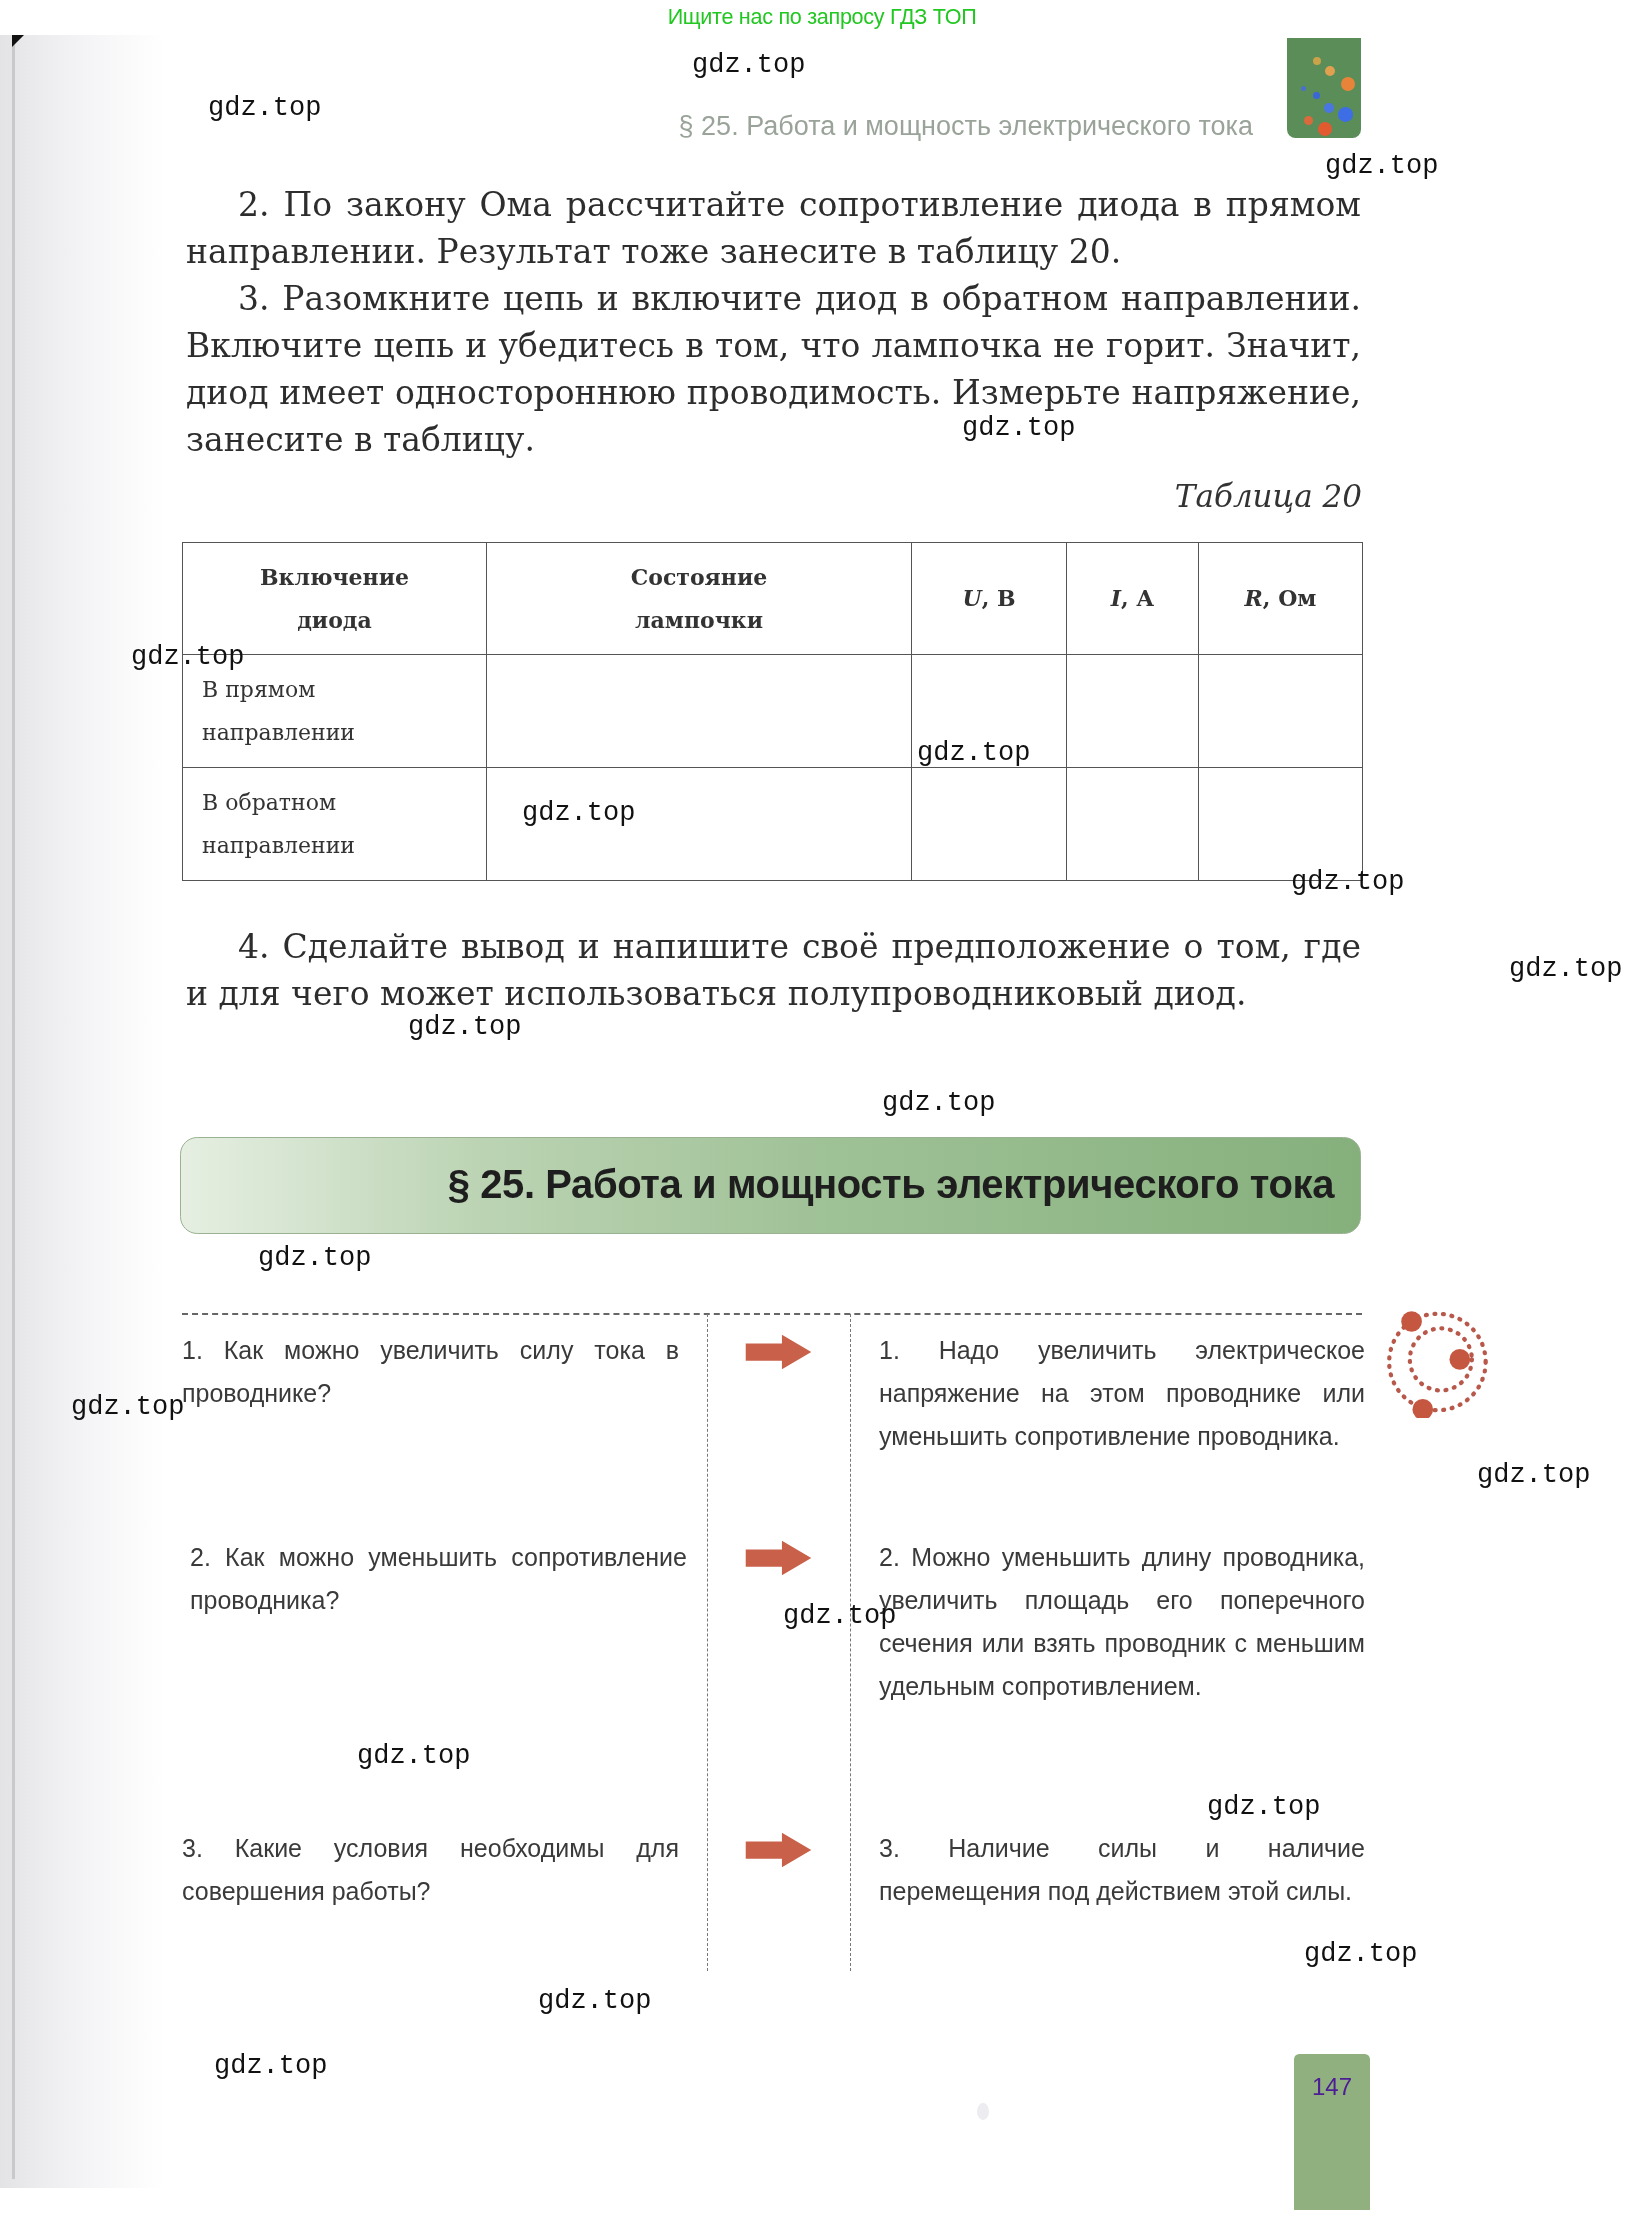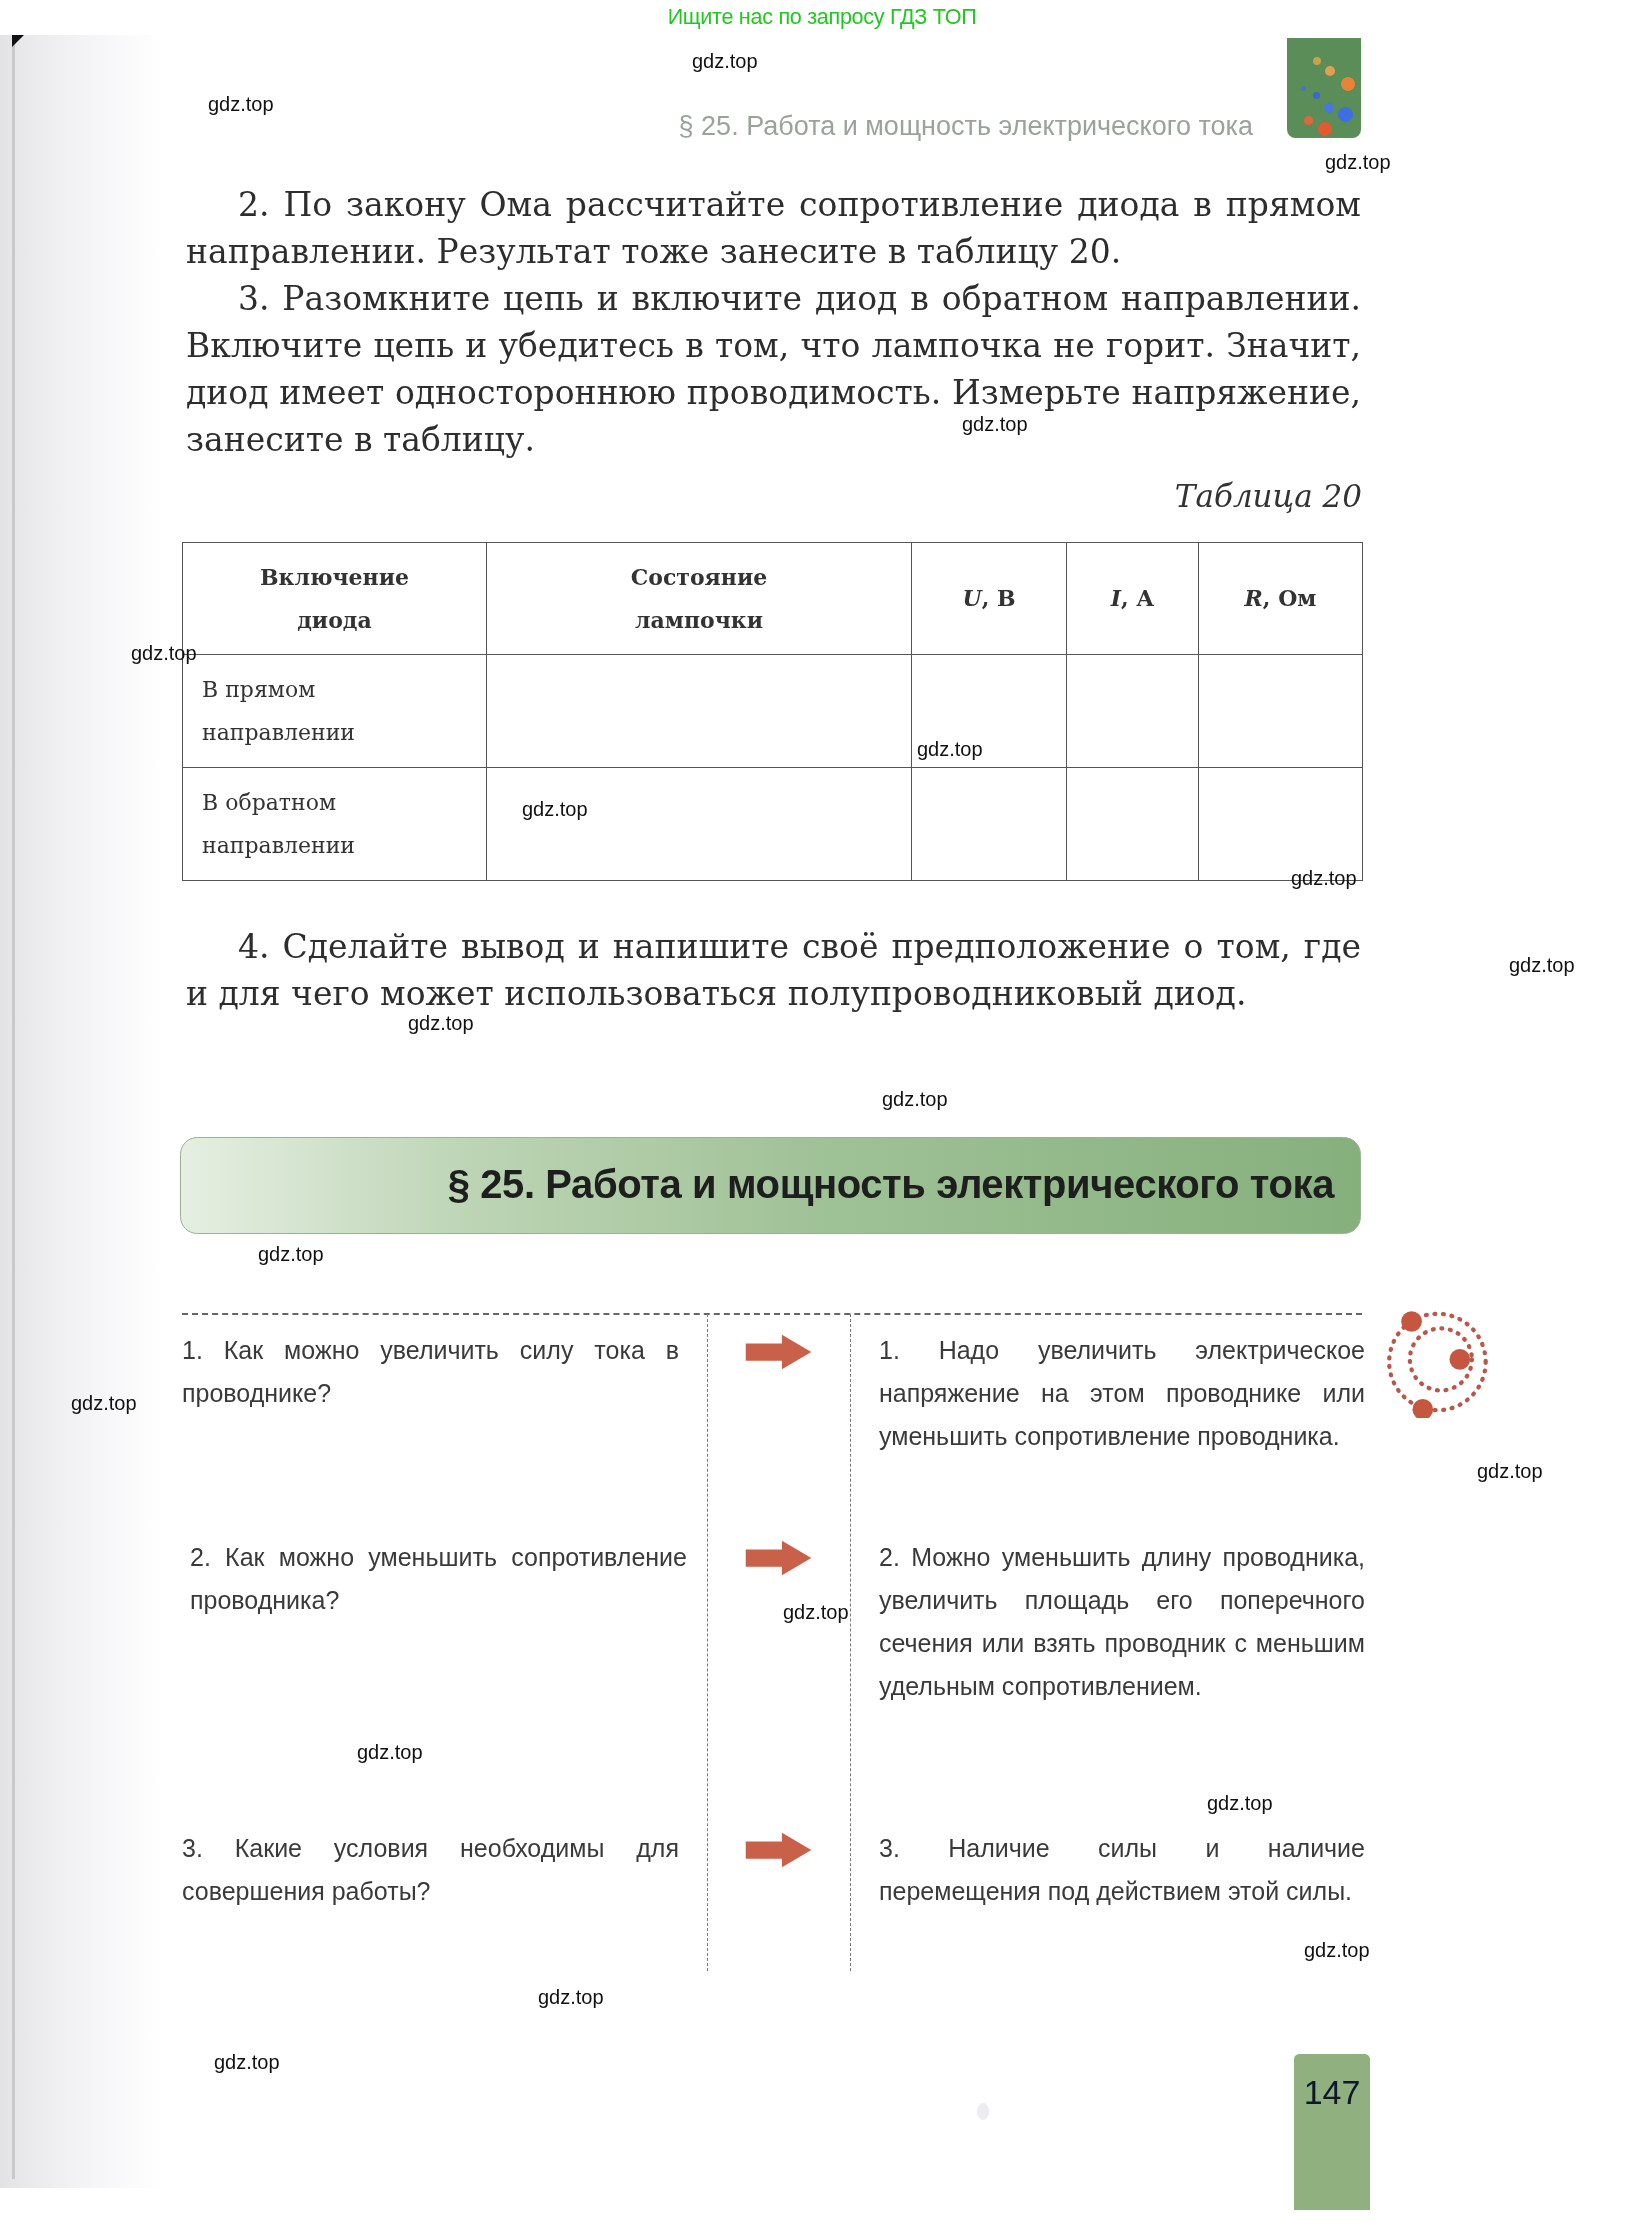--- a/index.html
+++ b/index.html
@@ -6,21 +6,21 @@
   body { width:1644px; height:2222px; background:#ffffff; position:relative; overflow:hidden;
          font-family:"DejaVu Serif", serif; color:#2b2b2b; }
   .abs { position:absolute; }
   .page-shadow { left:0; top:35px; width:164px; height:2153px;
     background:linear-gradient(to right,#e3e3e6 0%,#eeeef1 30%,#f6f6f8 60%,#ffffff 100%); }
   .page-shadow-edge { left:12px; top:35px; width:2.6px; height:2144px; background:#c9c9cc; }
   .corner-mark { left:12px; top:35px; width:0; height:0; border-top:12px solid #111; border-right:12px solid transparent; }
 
   .promo { top:3.5px; left:0; width:1644px; text-align:center; font-family:"Liberation Sans", sans-serif;
            font-size:21.6px; color:#22c722; letter-spacing:-0.3px; }
-  .wm { font-family:Liberation Sans, sans-serif; font-size:20px; color:#111; white-space:nowrap; }
+  .wm { font-family:Liberation Mono, monospace; font-size:27px; color:#111; white-space:nowrap; }
 
   .running-head { right:391px; top:111px; font-family:"Liberation Sans", sans-serif; font-size:27px; color:#9aa39a; }
   .tab-thumb { left:1287px; top:38px; width:74px; height:100px; background:#5a8d58; border-radius:0 0 8.6px 8.6px; overflow:hidden; }
   .dot { position:absolute; border-radius:50%; }
 
   .para { left:182px; width:1183px; font-size:33px; line-height:47px; color:#2d2d2d; text-align:justify; }
   .para p { margin:4px; }
   .indent { text-indent:52px; }
 
   .table-caption { right:282px; top:478px; font-style:italic; font-size:31px; color:#333; }
@@ -37,21 +37,21 @@
     font-size:40px; color:#1e1e1e; letter-spacing:-0.4px; }
 
   .qa-top-line { left:182px; top:1313px; width:1180px; border-top:2.6px dashed #666; }
   .qa-div { top:1314px; height:657px; border-left:1.7px dashed #777; }
   .qa-text { font-family:"Liberation Sans", sans-serif; font-size:25px; line-height:43px; color:#3a3a3a; text-align:justify; }
   .arrow { width:69px; height:38px; }
 
   .atom { left:1384px; top:1306px; width:112px; height:112px; }
 
   .page-num-tab { left:1294px; top:2054px; width:76px; height:156px; background:#90b07f; border-radius:5.2px 5.2px 0 0; }
-  .page-num { position:absolute; top:19px; width:100%; text-align:center; font-family:"Liberation Sans", sans-serif; font-size:34px; color:#0f172a; }
+  .page-num { position:absolute; top:19px; width:100%; text-align:center; font-family:"Liberation Sans", sans-serif; font-size:24px; color:#4c1d95; }
   .footer { left:0; width:1576px; top:2188px; text-align:center; font-family:"Liberation Sans", sans-serif; font-size:27px; color:#4b1a8a;margin-top:33px; }
   .ghost-dot { left:977px; top:2103px; width:12px; height:17.3px; border-radius:50%; background:#ececf1; }
 </style>
 </head>
 <body>
 
 <div class="abs page-shadow"></div>
 <div class="abs page-shadow-edge"></div>
 <div class="abs corner-mark"></div>
 

